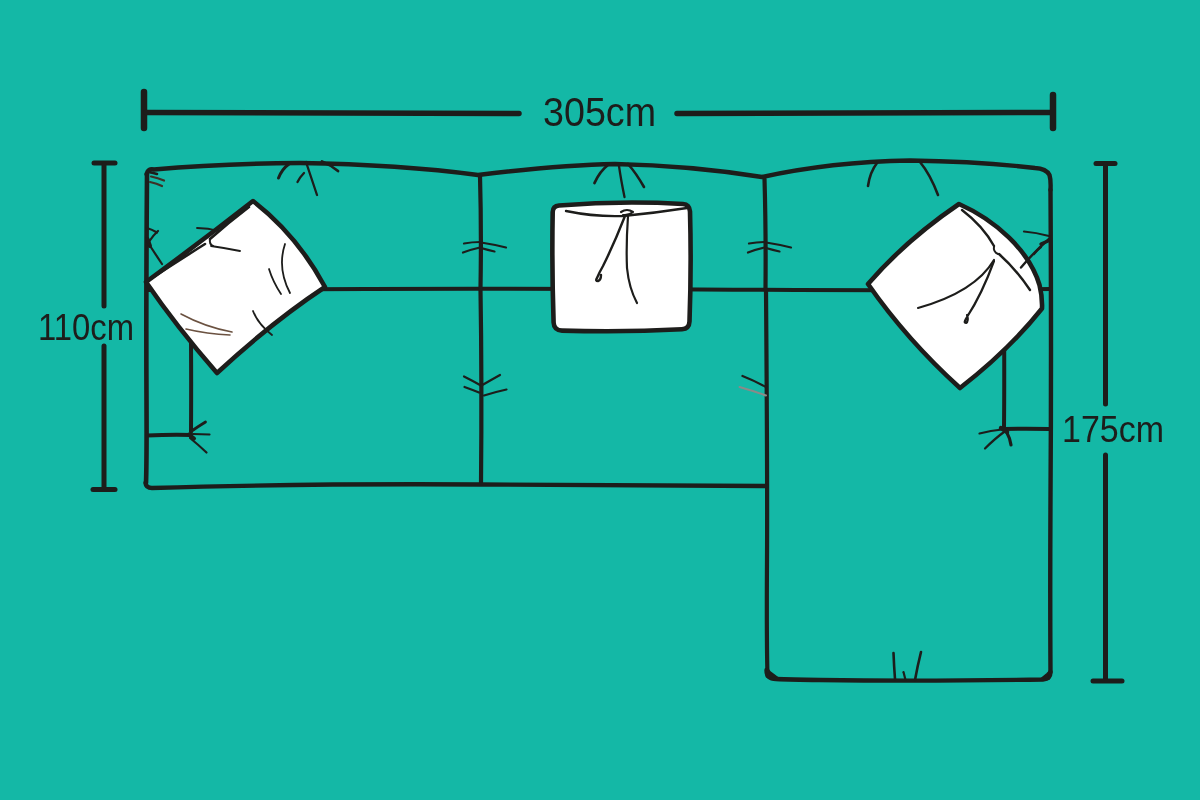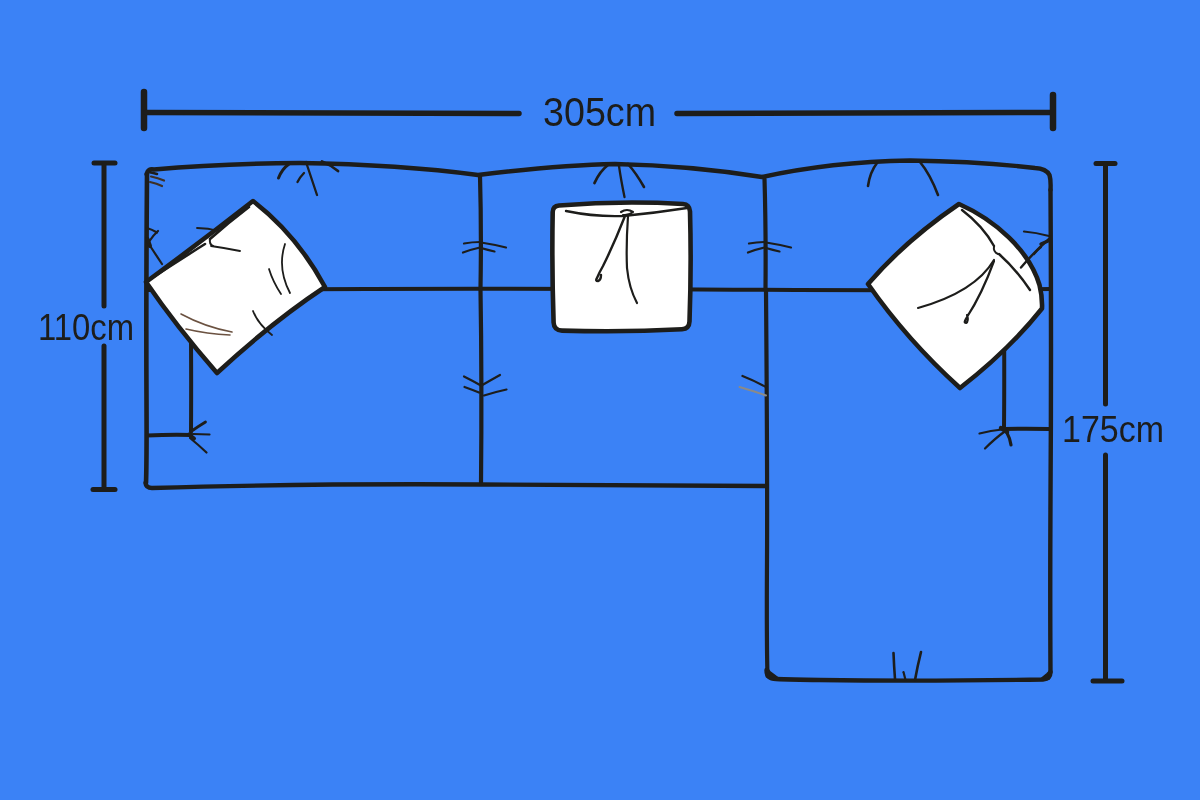--- a/index.html
+++ b/index.html
@@ -1,16 +1,16 @@
 <!DOCTYPE html>
 <html><head>
 <meta charset="utf-8">
 <style>
   html,body{margin:0;padding:0;background:#ffffff;}
-  .wrap{width:1200px;height:800px;position:relative;background:#3b82f6;}
+  .wrap{width:1200px;height:800px;position:relative;background:#14b8a6;}
   text{font-family:"Liberation Sans",sans-serif;fill:#1d1d1b;}
 </style>
 </head>
 <body>
 <div class="wrap">
 <svg width="1200" height="800" viewBox="0 0 1200 800" fill="none" stroke-linecap="round" stroke-linejoin="round">
 
 <g stroke="#1d1d1b">
   <path d="M144 92 L144 128" stroke-width="6.5"></path>
   <path d="M146 112.5 L519 113.5" stroke-width="5.5"></path>

